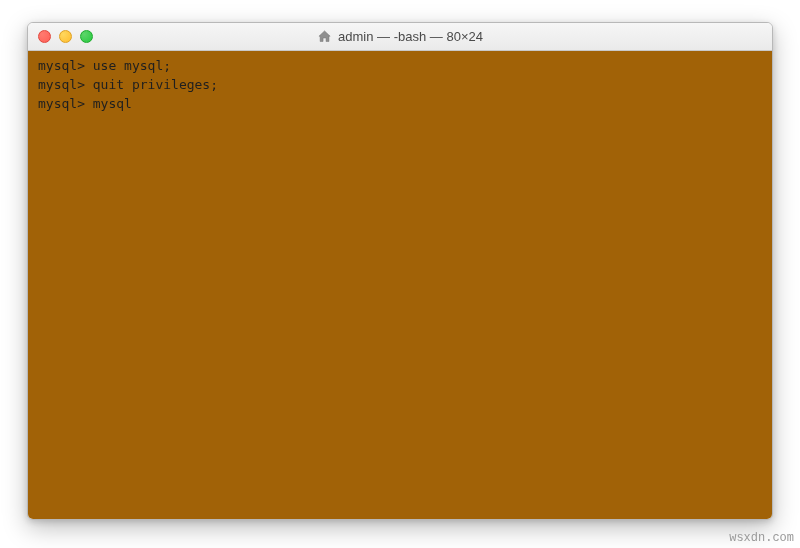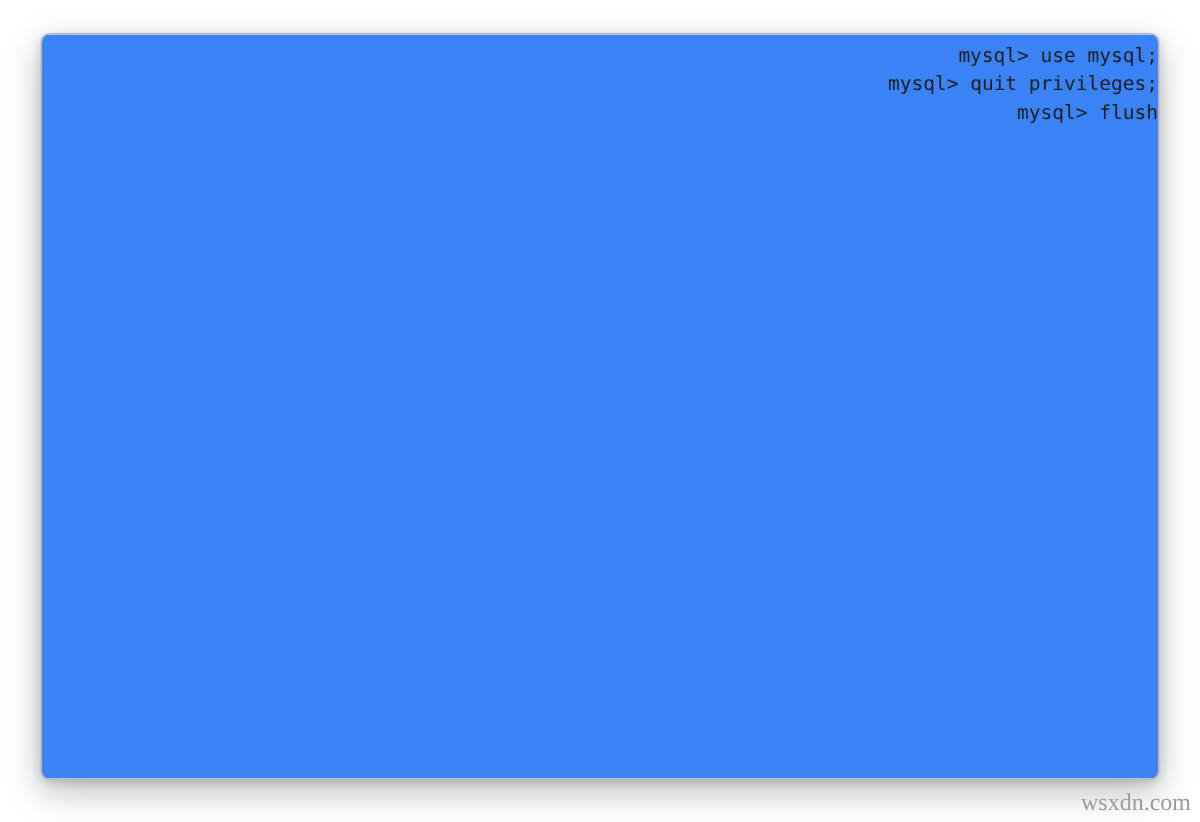--- a/index.html
+++ b/index.html
@@ -72,42 +72,56 @@
       color: #4a4a4a;
       font-size: 13px;
     }
     .home-icon-svg {
       width: 15px;
       height: 15px;
       display: block;
     }
     .terminal-body {
       flex: 1;
-      background: #3b82f6;
-      padding: 6px 0;
+      background: #a16207;
+      padding: 6px 10px;
       font-family: "Menlo", "Monaco", "Consolas", monospace;
       font-size: 13px;
       line-height: 1.45;
       color: #1f1f1f;
       white-space: pre;
       overflow: hidden;
-      text-align: right;
     }
     .term-line {
       display: block;
     }
     .watermark {
       position: absolute;
       right: 6px;
       bottom: 3px;
-      font-size: 16px;
+      font-size: 12px;
       color: #9a9a9a;
-      font-family: Liberation Serif, serif;
+      font-family: Liberation Mono, monospace;
     }
   </style>
 </head>
 <body>
 
 <div class="terminal-window">
-  <div class="terminal-body"><span class="term-line"><span>mysql&gt;</span> <span>use mysql;</span></span><span class="term-line"><span>mysql&gt;</span> <span>quit privileges;</span></span><span class="term-line"><span>mysql&gt;</span> <span>flush</span></span></div>
+  <div class="titlebar">
+    <div class="traffic-lights">
+      <div class="traffic-light tl-close"></div>
+      <div class="traffic-light tl-min"></div>
+      <div class="traffic-light tl-max"></div>
+    </div>
+    <div class="title-center">
+      <span>
+        <svg class="home-icon-svg" viewBox="0 0 16 16">
+          <path d="M8 2 L14 7.7 L12.7 7.7 L12.7 13.3 L9.6 13.3 L9.6 9.6 L6.4 9.6 L6.4 13.3 L3.3 13.3 L3.3 7.7 L2 7.7 Z" fill="#8f8f8f" stroke="#6f6f6f" stroke-width="0.5"></path>
+        </svg>
+      </span>
+      <span>admin — -bash — 80×24</span>
+    </div>
+  </div>
+  <div class="terminal-body"><span class="term-line"><span>mysql&gt;</span> <span>use mysql;</span></span><span class="term-line"><span>mysql&gt;</span> <span>quit privileges;</span></span><span class="term-line"><span>mysql&gt;</span> <span>mysql</span></span></div>
 </div>
 
 <div class="watermark">wsxdn.com</div>
 
 </body></html>

